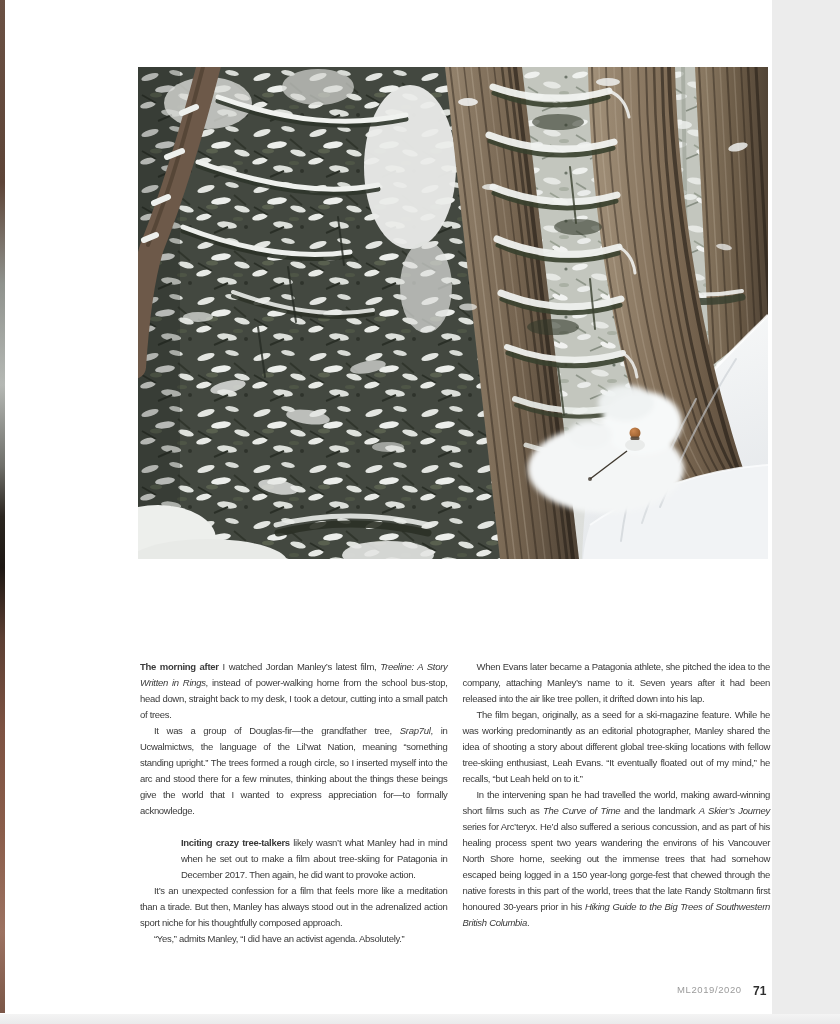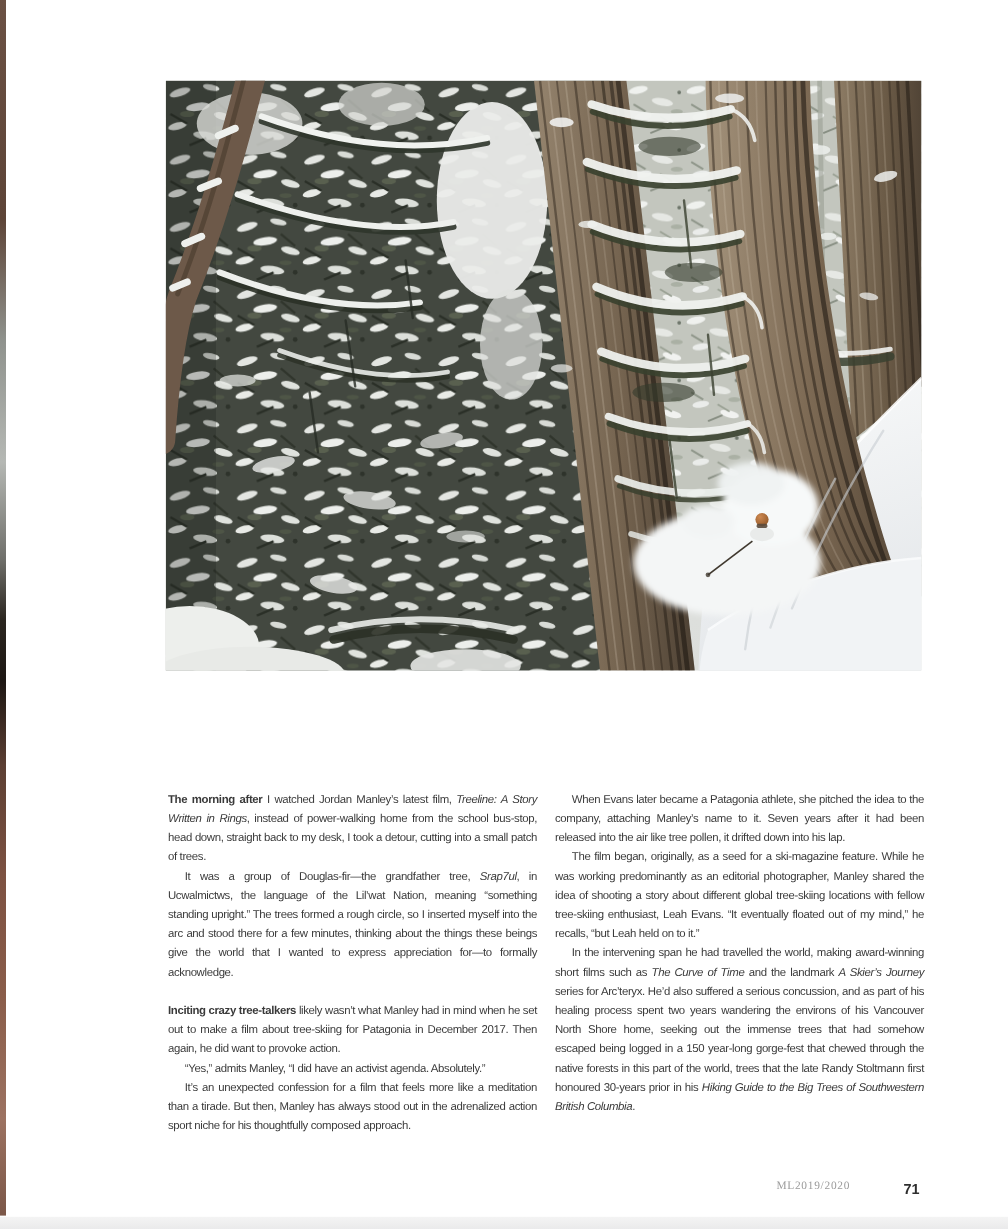--- a/index.html
+++ b/index.html
@@ -1,35 +1,35 @@
 <!DOCTYPE html>
 <html><head>
 <meta charset="utf-8">
 <style>
   * { margin:0; padding:0; box-sizing:border-box; }
   html,body { width:840px; height:1024px; background:#ececec; overflow:hidden;
               font-family:"Liberation Sans", sans-serif; }
-  .page { position:absolute; left:0; top:0; width:840px; height:1016px; background:#ffffff; }
+  .page { position:absolute; left:0; top:0; width:772px; height:1016px; background:#ffffff; }
   .facing-edge { position:absolute; left:0; top:0; width:5px; height:1013px;
     background:linear-gradient(180deg,#6b5144 0%,#5d4437 18%,#8f928d 28%,#b5b8b4 38%,
       #6f6f6a 46%,#2b2620 51%,#1d1713 56%,#5c3f33 63%,#7d5242 72%,#8a5d4a 82%,#9c7261 92%,#7b5748 100%); }
   .bottom-band { position:absolute; left:0; top:1014px; width:840px; height:10px;
     background:linear-gradient(180deg,#f4f4f4,#eaeaeb); }
   .photo { position:absolute; left:138px; top:67px; width:630px; height:492px; overflow:hidden; }
   .photo svg { display:block; }
   .article { position:absolute; left:140px; top:659px; width:630px; display:flex; gap:15px;
     color:#3a3a3a; font-size:9.5px; letter-spacing:-0.3px; line-height:16px; }
   .col { width:308px; }
   .col p { text-align:justify; }
   .col p.indent { text-indent:14px; }
-  .col p.section { margin-top:16px; }
+  .col p.section { margin-top:16px;margin-left:41px; }
   .b { font-weight:bold; }
   .i { font-style:italic; }
   .footer { position:absolute; left:140px; top:984px; width:630px; height:14px; }
-  .footer .issue { position:absolute; left:507px; top:0; font-size:9.5px; letter-spacing:0.6px; color:#9b9b9b;font-family:Liberation Serif, serif; }
+  .footer .issue { position:absolute; left:537px; top:0; font-size:9.5px; letter-spacing:0.6px; color:#9b9b9b; }
   .footer .pageno { position:absolute; left:613px; top:0; font-size:12px; font-weight:bold; color:#2e2e2e; }
 </style>
 </head>
 <body>
 
 <div class="page">
 
   <div class="facing-edge"></div>
 
   <div class="photo" role="img" aria-label="Low-angle photo of a skier with an orange helmet chest-deep in powder snow between giant cedar trunks in a snow-covered old-growth forest">
@@ -257,22 +257,22 @@
       <path d="M138,458 Q210,440 292,458" stroke="#e9ebe8" stroke-width="5" opacity="0.9" fill="none" stroke-linecap="round"></path>
       <ellipse cx="250" cy="488" rx="46" ry="14" fill="#e4e6e3" opacity="0.9"></ellipse>
     </svg>
   </div>
 
   <div class="article">
     <div class="col">
         <p class="lead"><span class="b">The morning after </span><span>I watched Jordan Manley’s latest film, </span><span class="i">Treeline: A Story Written in Rings</span><span>, instead of power-walking home from the school bus-stop, head down, straight back to my desk, I took a detour, cutting into a small patch of trees.</span></p>
         <p class="indent"><span>It was a group of Douglas-fir—the grandfather tree, </span><span class="i">Srap7ul</span><span>, in Ucwalmictws, the language of the Lil’wat Nation, meaning “something standing upright.” The trees formed a rough circle, so I inserted myself into the arc and stood there for a few minutes, thinking about the things these beings give the world that I wanted to express appreciation for—to formally acknowledge.</span></p>
         <p class="section"><span class="b">Inciting crazy tree-talkers </span><span>likely wasn’t what Manley had in mind when he set out to make a film about tree-skiing for Patagonia in December 2017. Then again, he did want to provoke action.</span></p>
+        <p class="indent"><span>It’s an unexpected confession for a film that feels more like a meditation than a tirade. But then, Manley has always stood out in the adrenalized action sport niche for his thoughtfully composed approach.</span></p>
         <p class="indent"><span>“Yes,” admits Manley, “I did have an activist agenda. Absolutely.”</span></p>
-        <p class="indent"><span>It’s an unexpected confession for a film that feels more like a meditation than a tirade. But then, Manley has always stood out in the adrenalized action sport niche for his thoughtfully composed approach.</span></p>
       </div>
     <div class="col">
         <p class="indent"><span>When Evans later became a Patagonia athlete, she pitched the idea to the company, attaching Manley’s name to it. Seven years after it had been released into the air like tree pollen, it drifted down into his lap.</span></p>
         <p class="indent"><span>The film began, originally, as a seed for a ski-magazine feature. While he was working predominantly as an editorial photographer, Manley shared the idea of shooting a story about different global tree-skiing locations with fellow tree-skiing enthusiast, Leah Evans. “It eventually floated out of my mind,” he recalls, “but Leah held on to it.”</span></p>
         <p class="indent"><span>In the intervening span he had travelled the world, making award-winning short films such as </span><span class="i">The Curve of Time</span><span> and the landmark </span><span class="i">A Skier’s Journey</span><span> series for Arc’teryx. He’d also suffered a serious concussion, and as part of his healing process spent two years wandering the environs of his Vancouver North Shore home, seeking out the immense trees that had somehow escaped being logged in a 150 year-long gorge-fest that chewed through the native forests in this part of the world, trees that the late Randy Stoltmann first honoured 30-years prior in his </span><span class="i">Hiking Guide to the Big Trees of Southwestern British Columbia</span><span>.</span></p>
       </div>
   </div>
 
   <div class="footer">
     <span class="issue">ML2019/2020</span>

